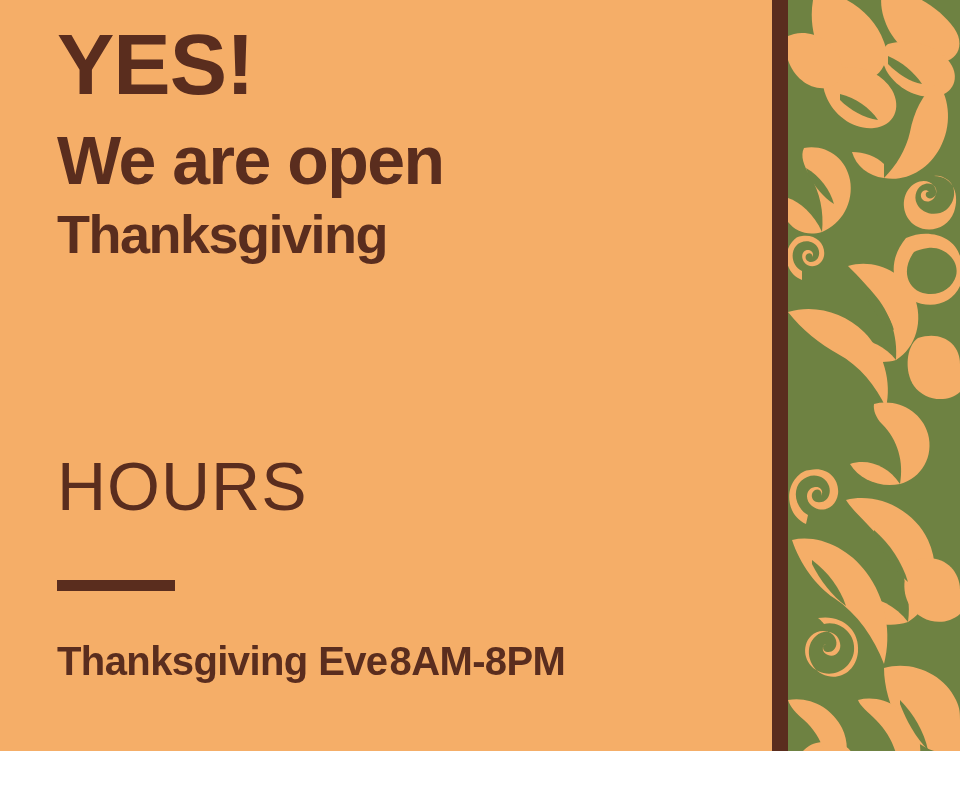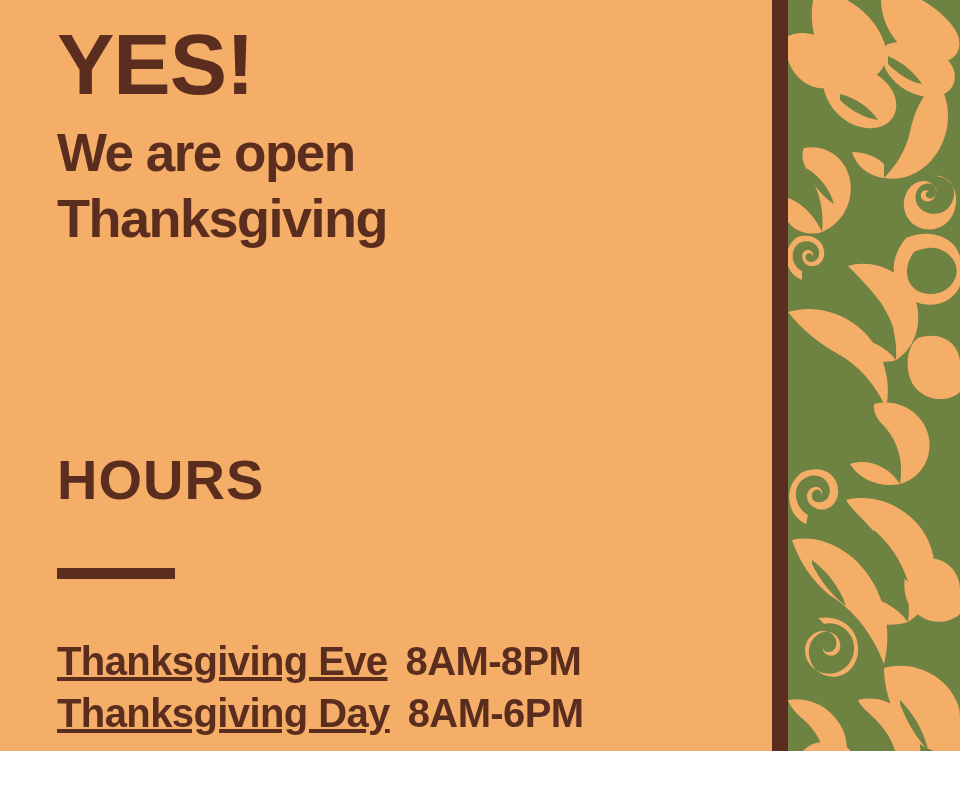--- a/index.html
+++ b/index.html
@@ -51,21 +51,21 @@
   }
 
   .headline-yes {
     font-size: 86px;
     line-height: 1.07;
     letter-spacing: -1px;
     margin-bottom: 14px;
   }
 
   .headline-open {
-    font-size: 53px;
+    font-size: 68px;
     line-height: 1.08;
     letter-spacing: -1.5px;
     margin-bottom: 8px;
   }
 
   .headline-thx {
     font-size: 54px;
     line-height: 1.08;
     letter-spacing: -1.5px;
   }
@@ -74,22 +74,22 @@
     position: absolute;
     left: 57px;
     top: 452px;
     width: 690px;
   }
 
   .hours-title {
     display: block;
     color: #5a2d1e;
     font-family: "Liberation Sans", sans-serif;
-    font-weight: bold;
-    font-size: 56px;
+    font-weight: normal;
+    font-size: 68px;
     line-height: 1.0;
     letter-spacing: 1px;
     margin: 0;
     white-space: nowrap;
   }
 
   .hours-rule {
     width: 118px;
     height: 11px;
     background: #5a2d1e;
@@ -108,21 +108,21 @@
     color: #5a2d1e;
     font-family: "Liberation Sans", sans-serif;
     font-weight: bold;
     font-size: 40px;
     line-height: 1.30;
     letter-spacing: -0.6px;
     margin: 0;
     white-space: nowrap;
   }
 
-  .hours-label { margin-right: 18px; text-decoration: underline; }
+  .hours-label { margin-right: 2px; }
   .hours-time  { margin-left: 0; }
 
   
   .divider {
     position: absolute;
     left: 772px;
     top: 0;
     width: 16px;
     height: 805px;
     background: #5a2d1e;
@@ -158,23 +158,20 @@
     </div>
 
     <div class="hours-block">
       <span class="hours-title">HOURS</span>
       <div class="hours-rule"></div>
     </div>
 
     <div class="hours-lines">
       <span class="hours-line">
         <span class="hours-label">Thanksgiving Eve</span><span class="hours-time">8AM-8PM</span>
-      </span>
-      <span class="hours-line">
-        <span class="hours-label">Thanksgiving Day</span><span class="hours-time">8AM-6PM</span>
       </span>
     </div>
 
   </div>
 
   <div class="divider"></div>
 
   <div class="ornament-panel">
     <svg viewBox="0 0 172 805" preserveAspectRatio="none">
       <rect x="0" y="0" width="172" height="805" fill="#6e8242"></rect>

